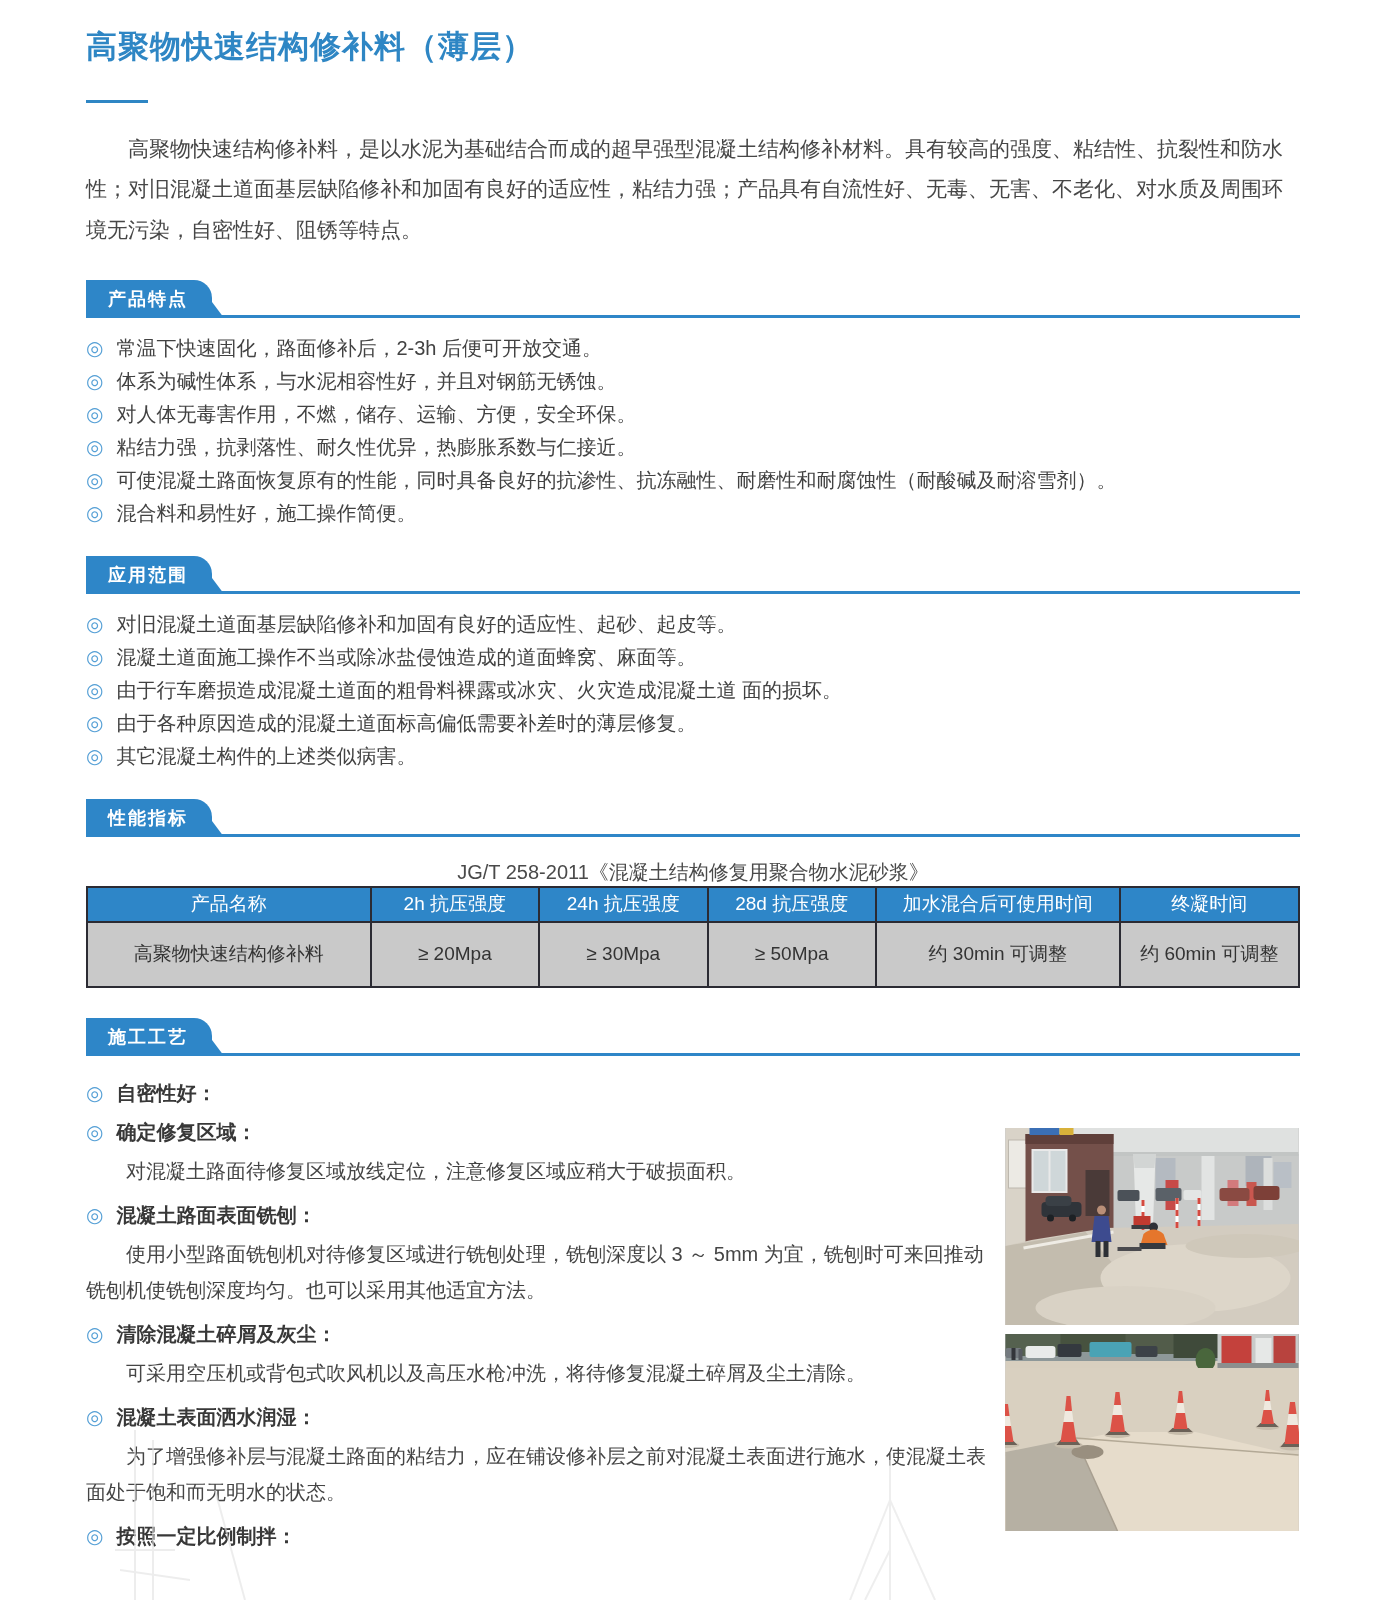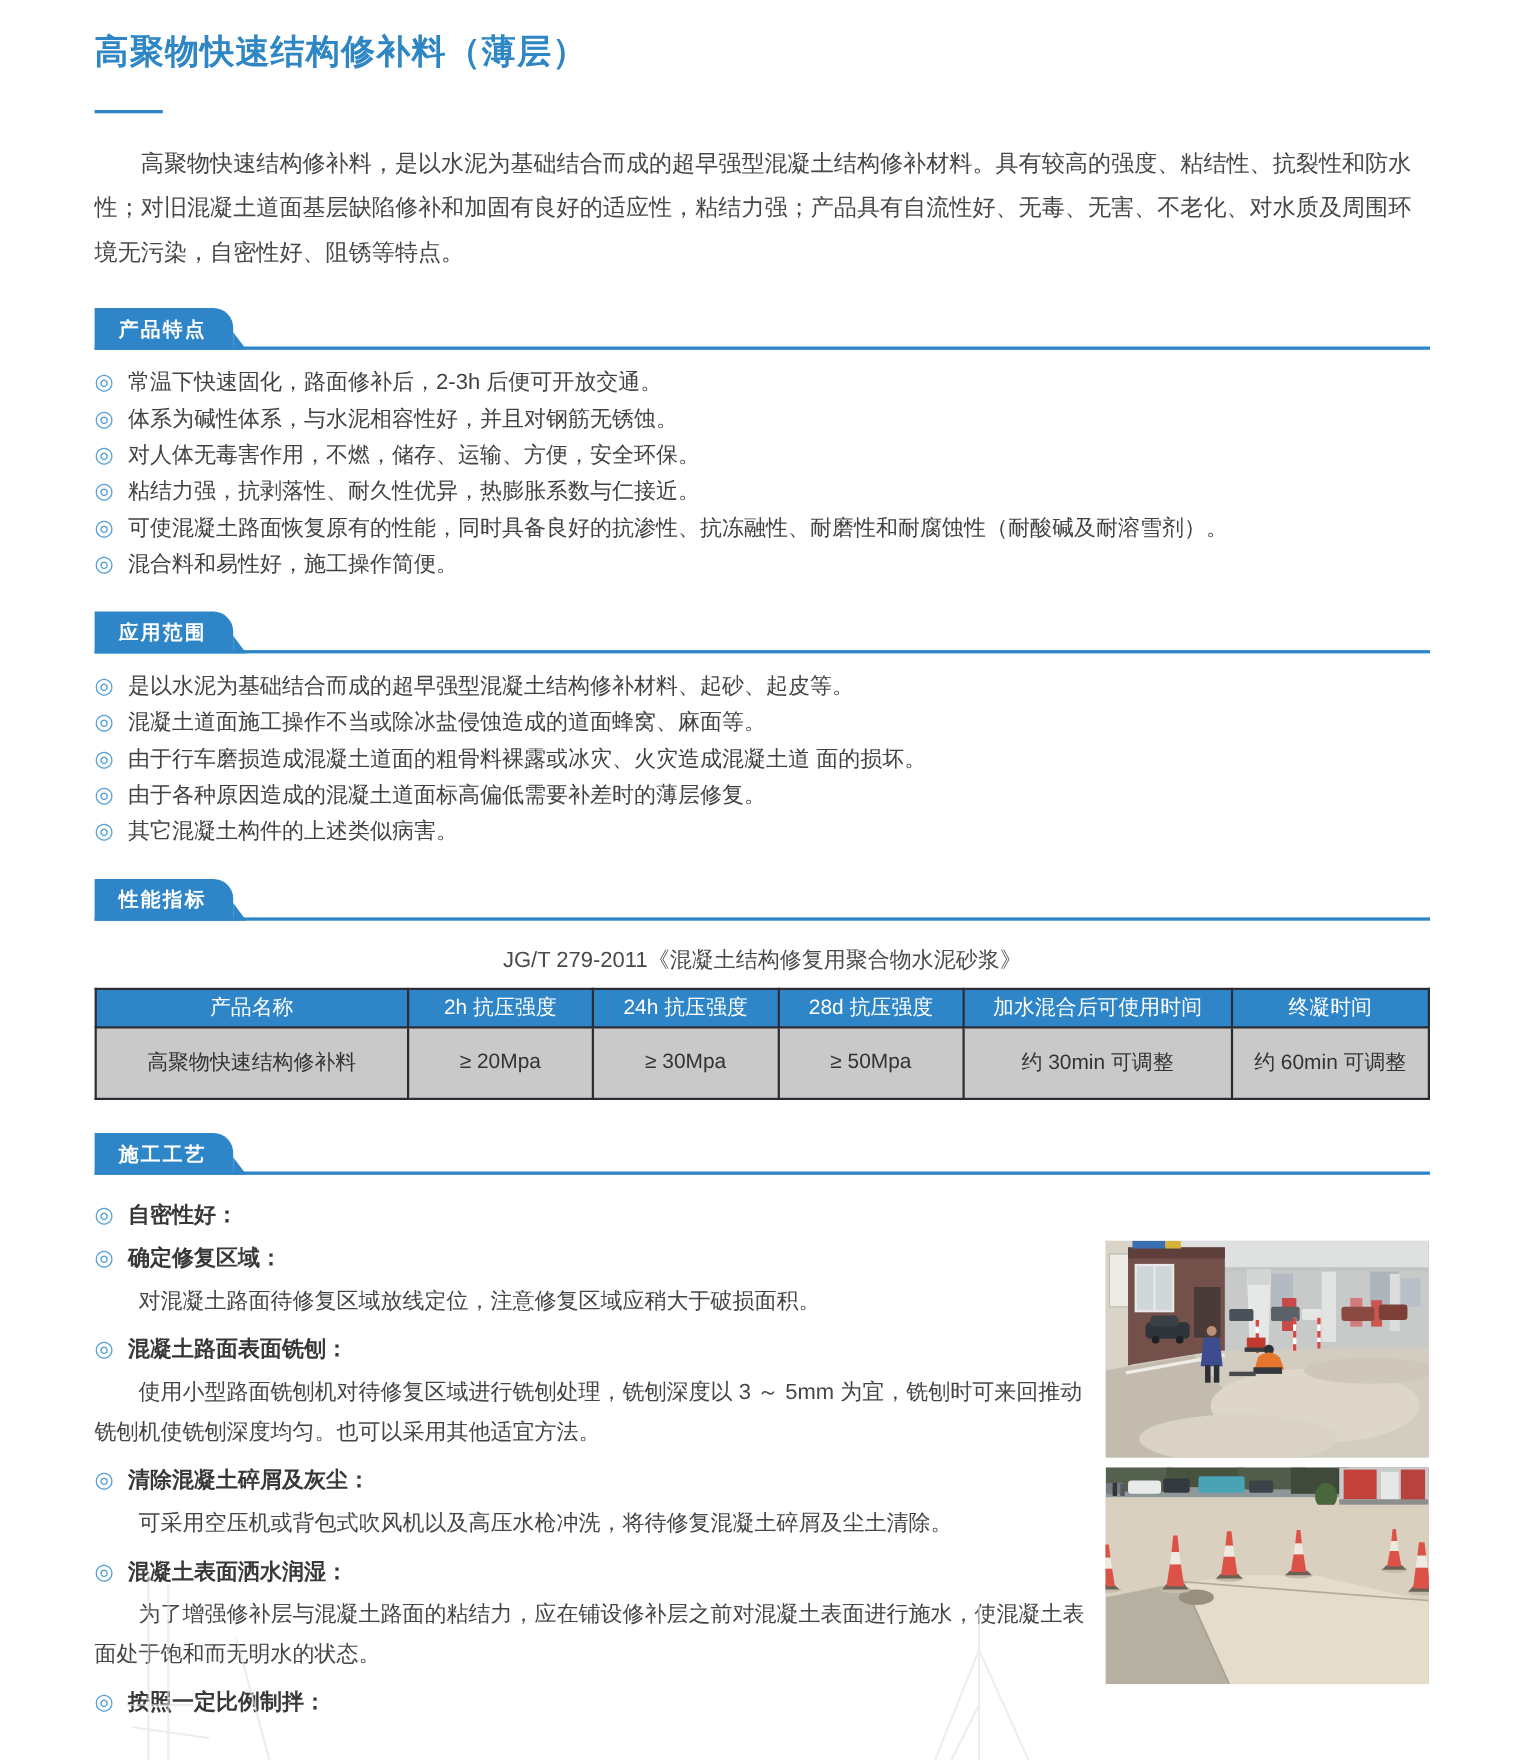--- a/index.html
+++ b/index.html
@@ -18,21 +18,21 @@
   .badge{position:absolute;left:0;bottom:0;height:38px;line-height:38px;background:#2e86c8;color:#ffffff;
          font-size:18px;font-weight:bold;padding:0 24px 0 22px;border-top-right-radius:18px;letter-spacing:2px;}
   .badge::after{content:'';position:absolute;right:-12px;bottom:0;width:0;height:0;
          border-left:12px solid #2e86c8;border-top:16px solid transparent;}
 
   ul.bullets{list-style:none;margin:17px 0 0 0;padding:0;font-size:20px;color:#424242;}
   ul.bullets li{display:flex;align-items:flex-start;line-height:26px;margin-bottom:7px;}
   .ring{color:#56a0d6;margin-right:13px;flex:0 0 auto;}
 
   .perf-caption{margin-top:22px;text-align:center;font-size:20px;color:#4a4a4a;}
-  table.perf{width:100%;border-collapse:collapse;margin-top:12px;font-size:19px;table-layout:fixed;}
+  table.perf{width:100%;border-collapse:collapse;font-size:19px;table-layout:fixed;}
   table.perf th{background:#2e86c8;color:#ffffff;font-weight:normal;height:33px;border:2px solid #2b2b33;padding:0 2px;}
   table.perf td{background:#c9c9c9;color:#333333;text-align:center;height:33px;border:2px solid #2b2b33;padding:15px 2px;}
 
   .process{margin-top:24px;font-size:20px;}
   .step-label{display:flex;align-items:flex-start;font-weight:bold;color:#383838;line-height:26px;margin:13px 0 8px 0;}
   .step-label .ring{font-weight:normal;}
   p.step-body{margin:0 0 8px 0;text-indent:2em;line-height:1.8;color:#454545;}
   p.step-body.narrow{max-width:905px;}
 
   .photos{position:absolute;left:1005px;top:1128px;width:294px;}
@@ -86,21 +86,21 @@
     </section>
 
     <section class="sec">
       <div class="sec-head">
         <div class="sec-rule"></div>
         <div class="badge">应用范围</div>
       </div>
       <ul class="bullets">
           <li>
             <span class="ring">◎</span>
-            <span>是以水泥为基础结合而成的超早强型混凝土结构修补材料、起砂、起皮等。</span>
+            <span>对旧混凝土道面基层缺陷修补和加固有良好的适应性、起砂、起皮等。</span>
           </li>
           <li>
             <span class="ring">◎</span>
             <span>混凝土道面施工操作不当或除冰盐侵蚀造成的道面蜂窝、麻面等。</span>
           </li>
           <li>
             <span class="ring">◎</span>
             <span>由于行车磨损造成混凝土道面的粗骨料裸露或冰灾、火灾造成混凝土道 面的损坏。</span>
           </li>
           <li>
@@ -112,21 +112,21 @@
             <span>其它混凝土构件的上述类似病害。</span>
           </li>
         </ul>
     </section>
 
     <section class="sec">
       <div class="sec-head">
         <div class="sec-rule"></div>
         <div class="badge">性能指标</div>
       </div>
-      <div class="perf-caption">JG/T 279-2011《混凝土结构修复用聚合物水泥砂浆》</div>
+      <div class="perf-caption">JG/T 258-2011《混凝土结构修复用聚合物水泥砂浆》</div>
       <table class="perf">
         <colgroup>
           <col style="width:23.4%">
             <col style="width:13.9%">
             <col style="width:13.9%">
           <col style="width:13.9%">
             <col style="width:20.1%">
             <col style="width:14.8%">
         </colgroup>
         <thead>

